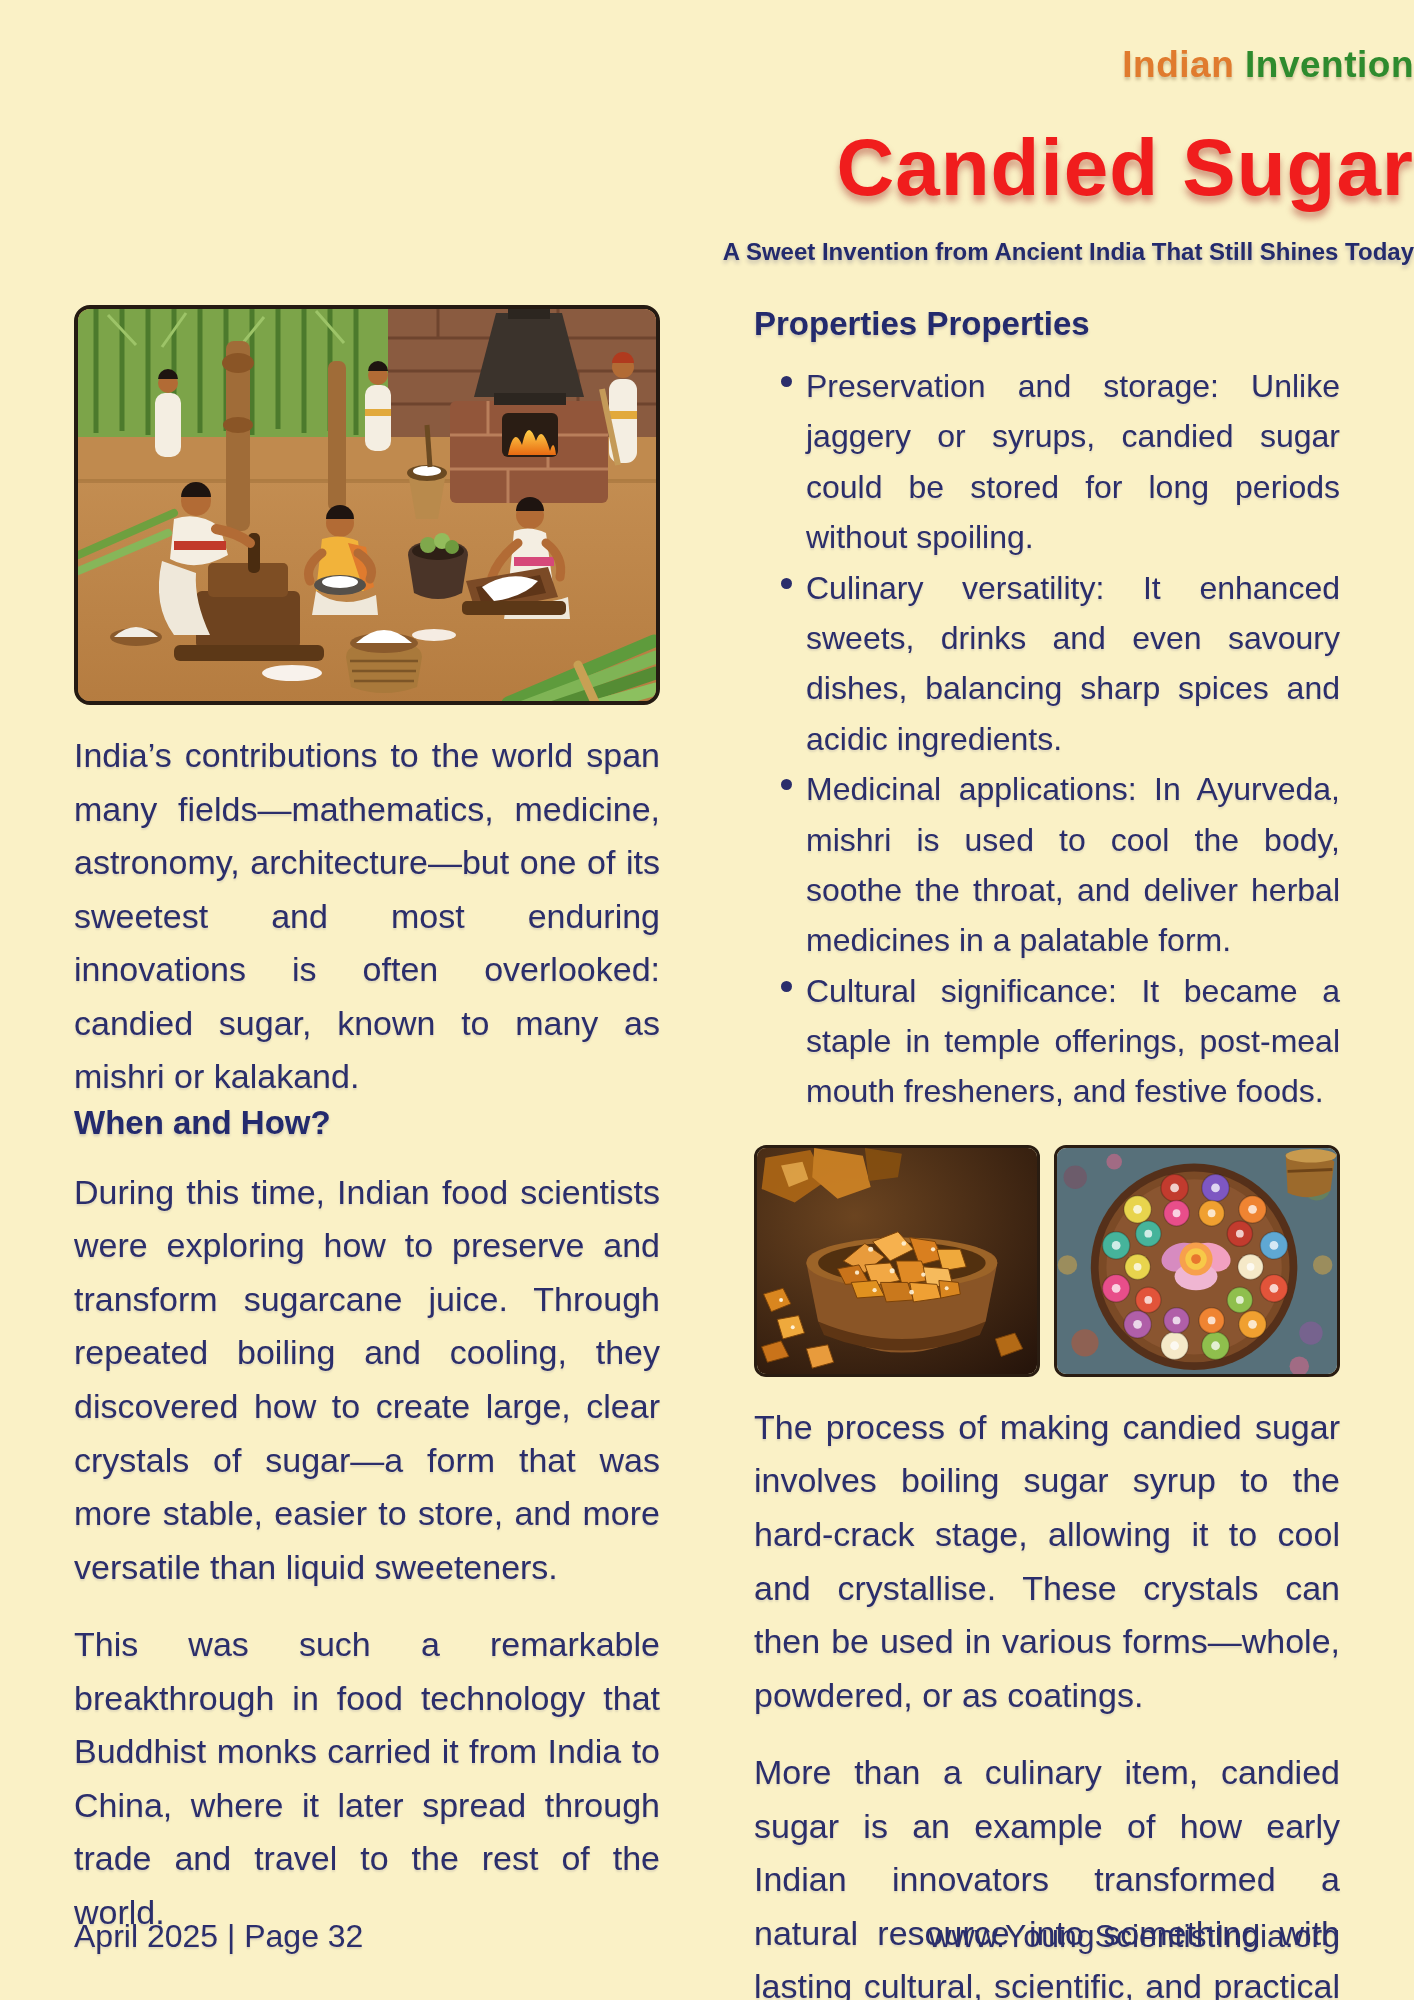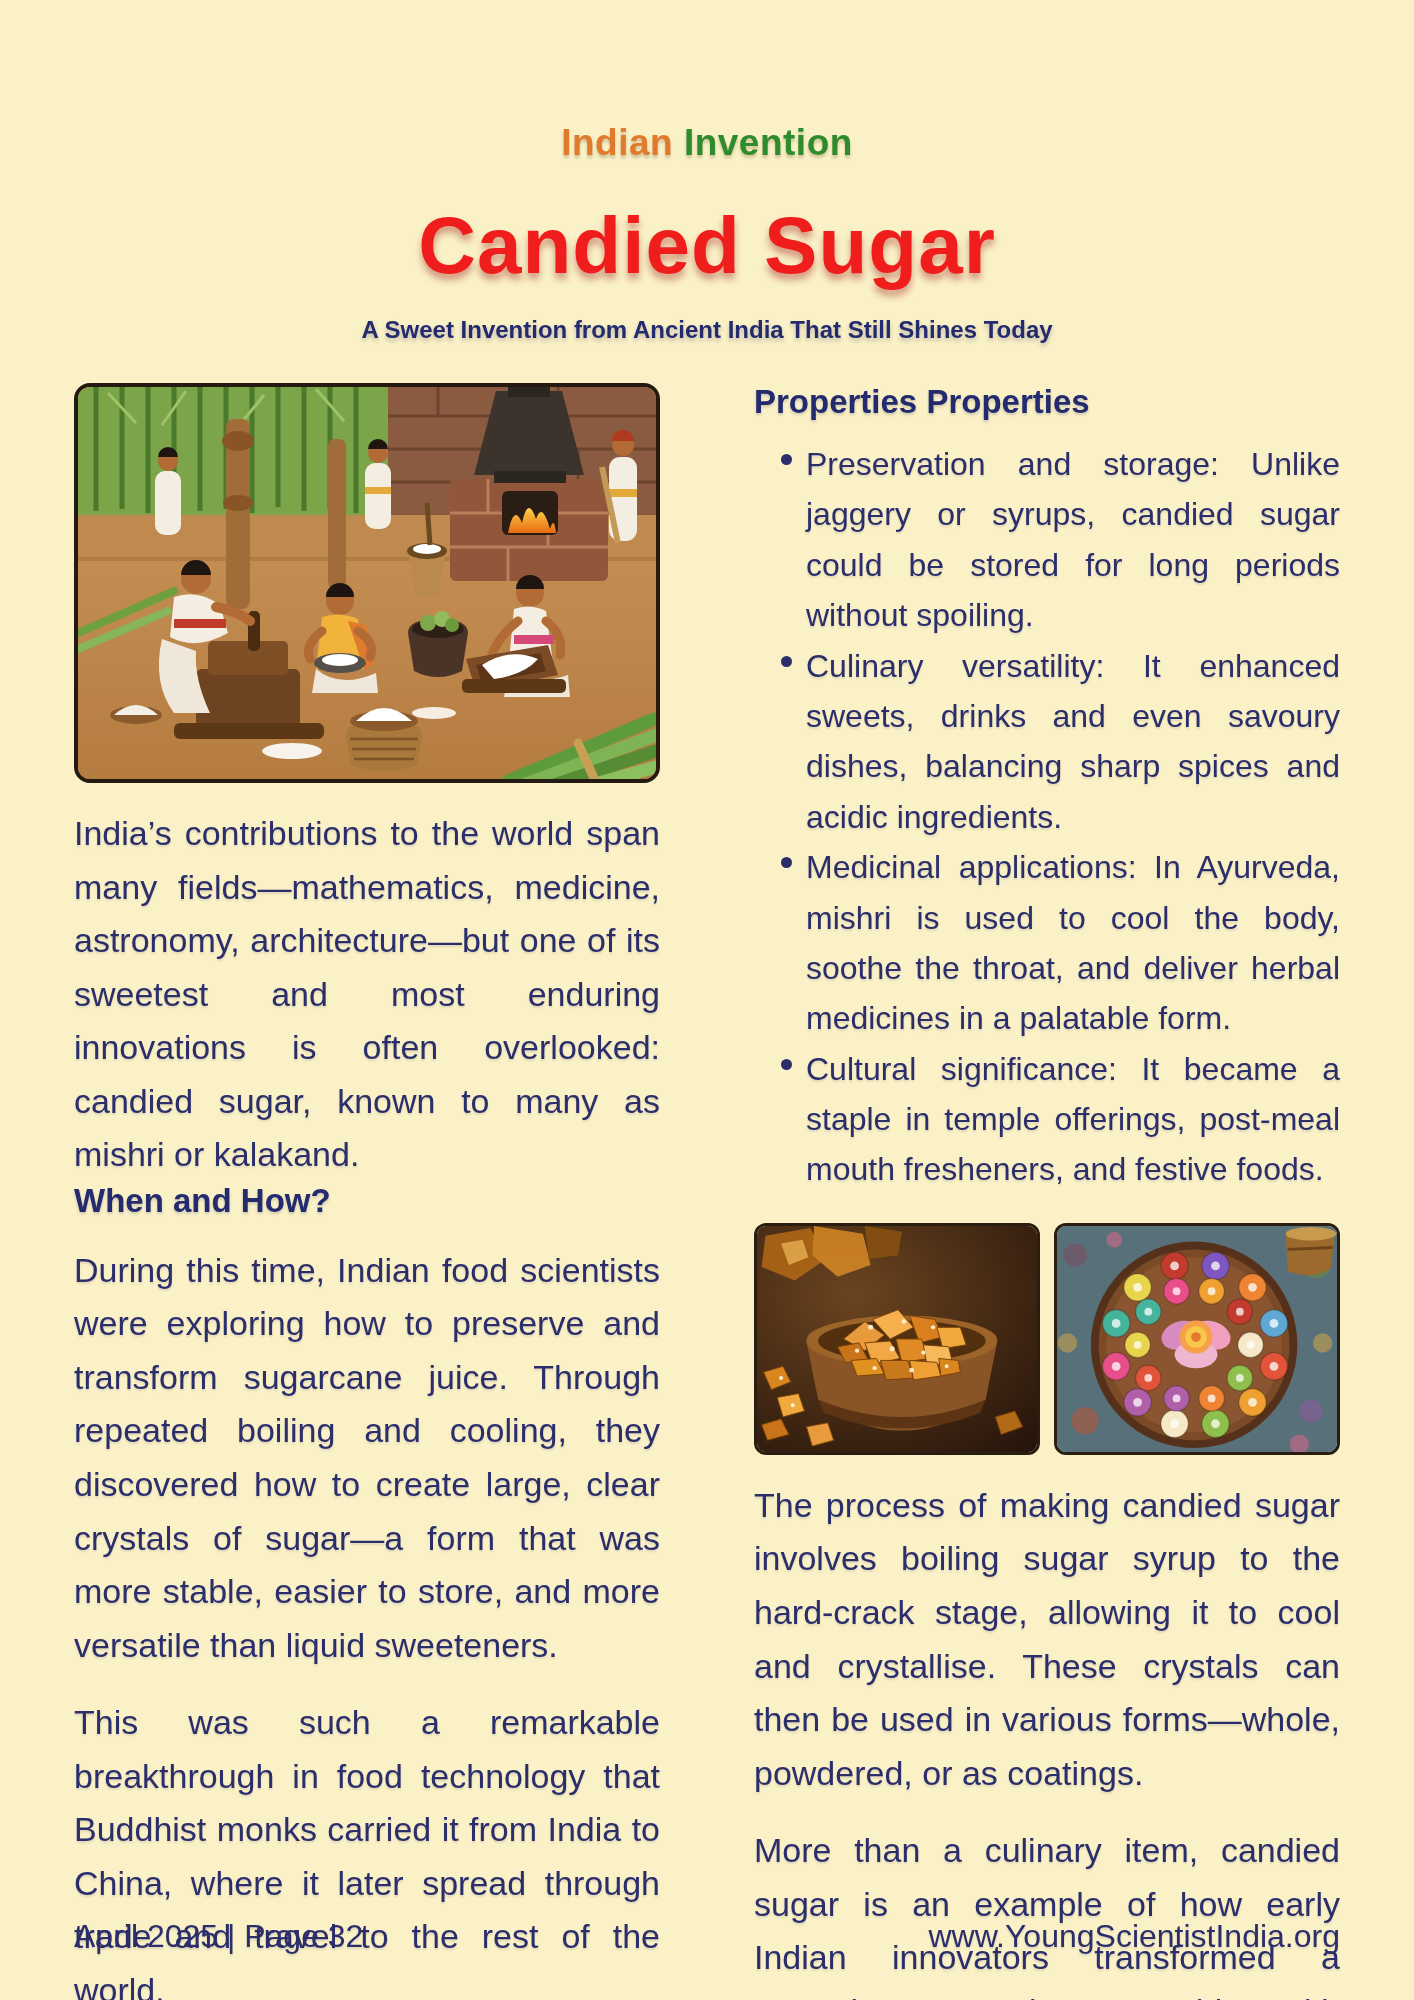--- a/index.html
+++ b/index.html
@@ -7,21 +7,21 @@
   .page {
     position:relative;
     width:1414px; height:2000px;
     margin:0 auto;
     background:var(--bg, #FAF1C6);
     font-family:"Liberation Sans", sans-serif;
     color:var(--ink, #2B2E6B);
     overflow:hidden;
   }
   
-  .header { padding-top:122px; text-align:center; }
+  .header { text-align:right;margin-top:44px; }
   .kicker {
     font-size:37px; font-weight:bold; letter-spacing:.5px;
     text-shadow:0 3px 3px rgba(90,60,20,.25);
   }
   .kicker .k1 { color:var(--orange,#E07B2E); }
   .kicker .k2 { color:var(--green,#2E8B2E); }
   .title {
     margin-top:42px;
     font-size:80px; line-height:1; font-weight:bold; letter-spacing:1px;
     color:var(--red,#F01D1D);

